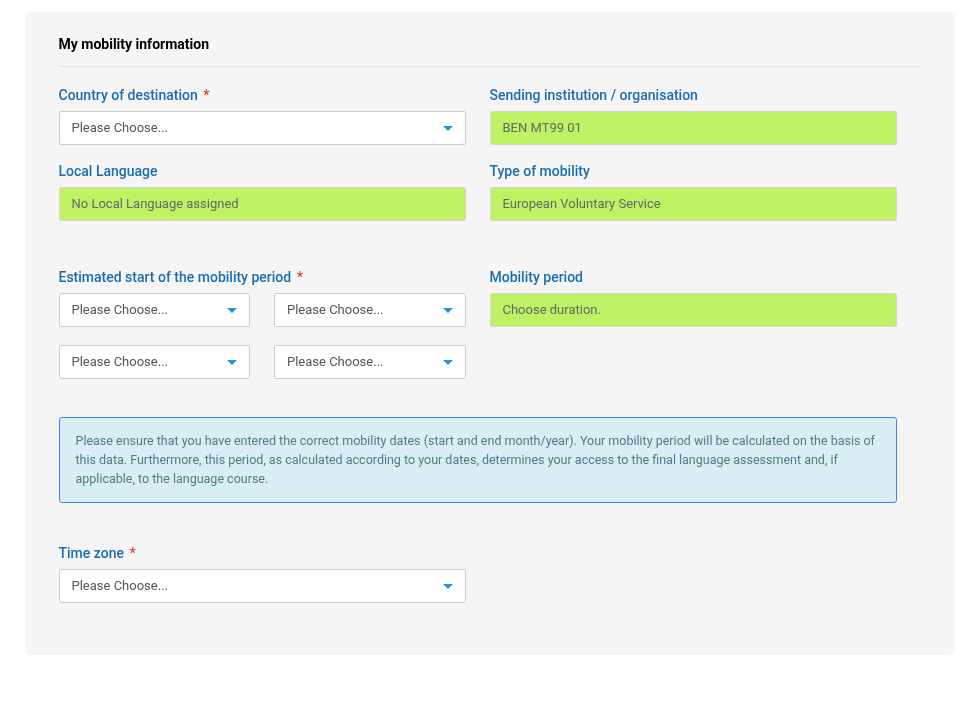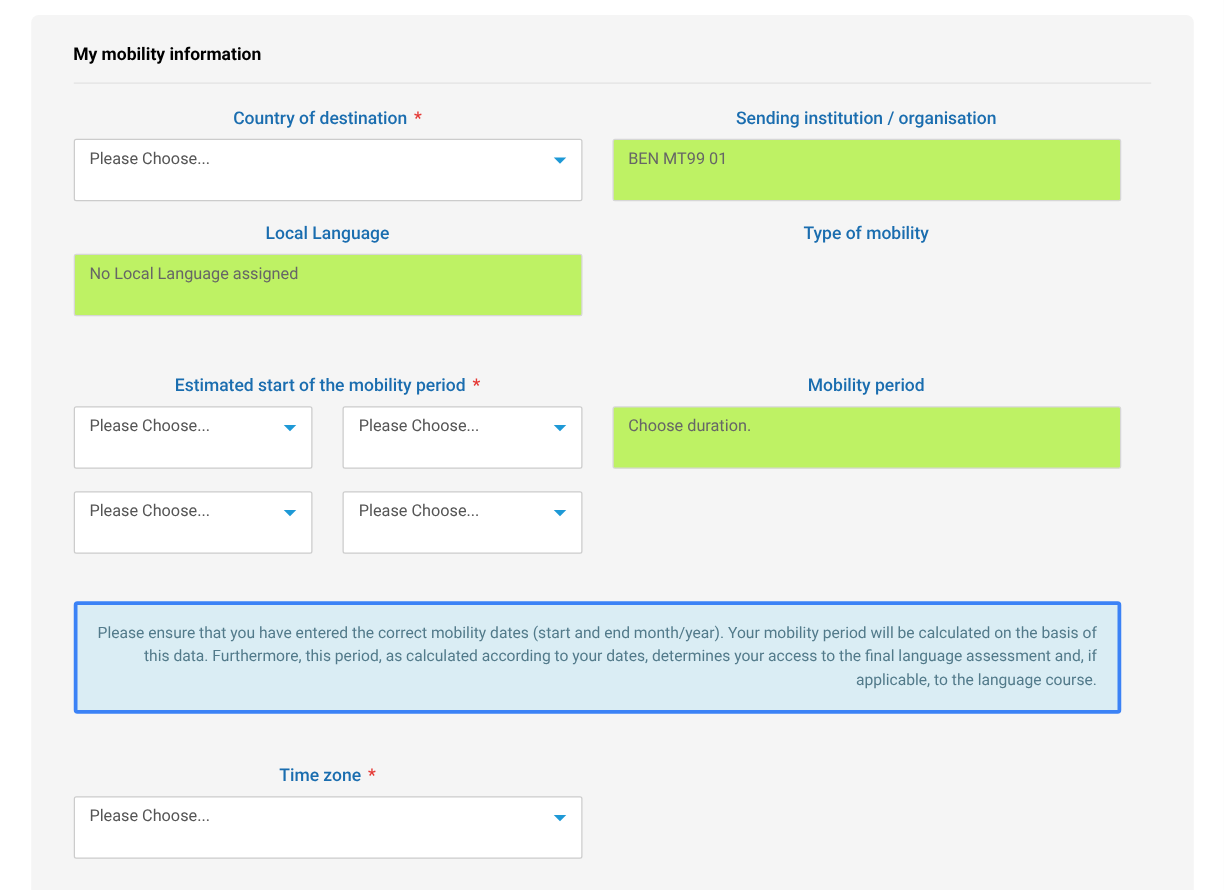--- a/index.html
+++ b/index.html
@@ -26,25 +26,24 @@
     padding: 0 0 0 0;
   }
   .col { width: 50%; padding-right: 24px; margin-bottom: 18px; }
   .col.full { width: 100%; }
   .label {
     color: #1a6daf;
     font-size: 14px;
     font-weight: 500;
     margin-bottom: 8px;
     display: block;
-    text-align: center;
   }
   .required { color: #e53935; margin-left: 2px; }
   .select-box, .readonly-box {
-    height: 50px;
+    height: 34px;
     line-height: 32px;
     padding: 0 12px;
     font-size: 13px;
     border-radius: 2px;
     width: 100%;
     position: relative;
   }
   .select-box {
     background: #fff;
     border: 1px solid #ccc;
@@ -62,28 +61,27 @@
     top: 14px;
     width: 0; height: 0;
     border-left: 5px solid transparent;
     border-right: 5px solid transparent;
     border-top: 5px solid #1e99d6;
   }
   .date-pair { display: flex; gap: 24px; }
   .date-pair .date-cell { width: 200px; }
   .info-box {
     background: #daedf4;
-    border: 3px solid #3b82f6;
+    border: 1px solid #3b82f6;
     border-radius: 3px;
     color: #527a8a;
     font-size: 12.5px;
     line-height: 1.5;
     padding: 14px 16px;
     margin: 8px 0 24px;
-    text-align: right;
   }
   .spacer { height: 12px; width: 100%; }
 </style>
 </head>
 <body>
 
 <div class="panel">
   <div class="panel-title">My mobility information</div>
 
   <div class="form-grid">
@@ -104,20 +102,21 @@
     </div>
 
 
     <div class="col">
       <span class="label">Local Language</span>
       <div class="readonly-box">No Local Language assigned</div>
     </div>
 
     <div class="col">
       <span class="label">Type of mobility</span>
+      <div class="readonly-box">European Voluntary Service</div>
     </div>
     <div class="col"></div>
 
     <div class="spacer"></div>
 
     <div class="col">
       <span class="label">
         <span>Estimated start of the mobility period</span><span class="required"> *</span>
       </span>
       <div class="date-pair">

